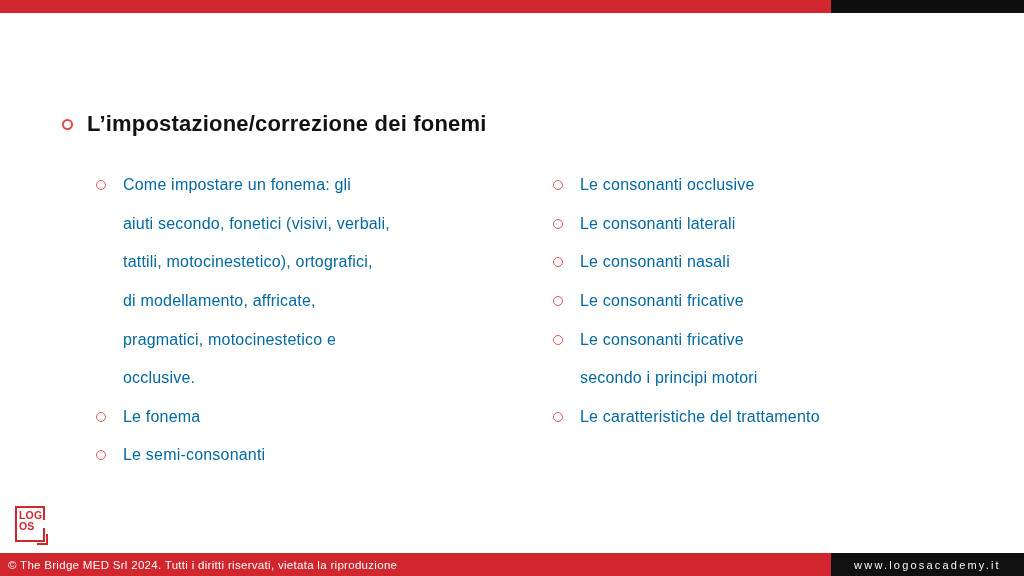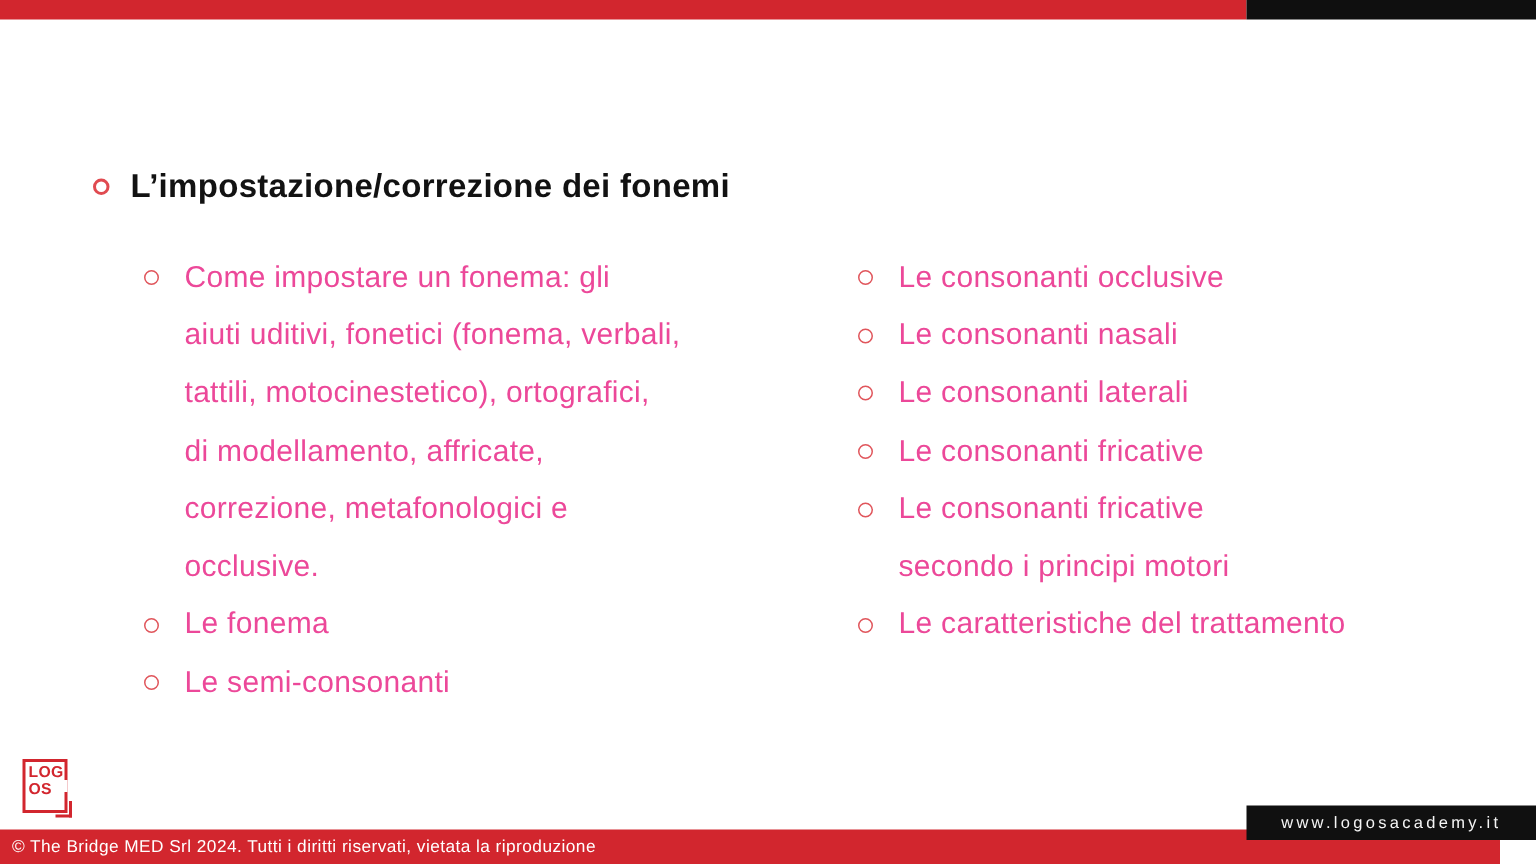--- a/index.html
+++ b/index.html
@@ -48,40 +48,40 @@
     font-size: 22px;
     font-weight: bold;
     color: #121212;
     letter-spacing: 0.2px;
     white-space: nowrap;
   }
 
   
   .col { position: absolute; top: 166px; }
   .col-left  { left: 96px;  width: 440px; }
-  .col-right { left: 572px; width: 450px; }
+  .col-right { left: 553px; width: 450px; }
 
   .row {
     position: relative;
     height: 38.6px;
     padding-left: 27px;
     display: flex;
     align-items: center;
   }
   .row .bullet {
     position: absolute;
     left: 0; top: 50%;
     transform: translateY(-50%);
     width: 10px; height: 10px;
     border: 1.7px solid #e0555b;
     border-radius: 50%;
   }
   .row .txt {
-    font-size: 20px;
-    color: #ec4899;
+    font-size: 16px;
+    color: #0369a1;
     letter-spacing: 0.2px;
     white-space: nowrap;
   }
 
   
   .logo {
     position: absolute;
     left: 15px; top: 506px;
     width: 30px; height: 36px;
     border: 2px solid #d2262e;
@@ -120,21 +120,21 @@
     padding-left: 8px;
   }
   .footer-red .copy {
     color: #ffffff;
     font-size: 11.5px;
     letter-spacing: 0.3px;
     white-space: nowrap;
   }
   .footer-black {
     position: absolute;
-    right: 0; bottom: 16px;
+    right: 0; bottom: 0;
     width: 193px; height: 23px;
     background: #101010;
     display: flex;
     align-items: center;
     justify-content: center;
   }
   .footer-black .site {
     color: #f5f5f5;
     font-size: 11px;
     letter-spacing: 2.2px;
@@ -154,30 +154,30 @@
     <span class="bullet"></span>
     <span class="l1-text">L’impostazione/correzione dei fonemi</span>
   </div>
 
   <div class="col col-left">
     <div class="row">
       <span class="bullet"></span>
       <span class="txt">Come impostare un fonema: gli</span>
     </div>
     <div class="row">
-      <span class="txt">aiuti uditivi, fonetici (fonema, verbali,</span>
+      <span class="txt">aiuti secondo, fonetici (visivi, verbali,</span>
     </div>
     <div class="row">
       <span class="txt">tattili, motocinestetico), ortografici,</span>
     </div>
     <div class="row">
       <span class="txt">di modellamento, affricate,</span>
     </div>
     <div class="row">
-      <span class="txt">correzione, metafonologici e</span>
+      <span class="txt">pragmatici, motocinestetico e</span>
     </div>
     <div class="row">
       <span class="txt">occlusive.</span>
     </div>
     <div class="row">
       <span class="bullet"></span>
       <span class="txt">Le fonema</span>
     </div>
     <div class="row">
       <span class="bullet"></span>
@@ -185,25 +185,25 @@
     </div>
   </div>
 
   <div class="col col-right">
     <div class="row">
       <span class="bullet"></span>
       <span class="txt">Le consonanti occlusive</span>
     </div>
     <div class="row">
       <span class="bullet"></span>
+      <span class="txt">Le consonanti laterali</span>
+    </div>
+    <div class="row">
+      <span class="bullet"></span>
       <span class="txt">Le consonanti nasali</span>
-    </div>
-    <div class="row">
-      <span class="bullet"></span>
-      <span class="txt">Le consonanti laterali</span>
     </div>
     <div class="row">
       <span class="bullet"></span>
       <span class="txt">Le consonanti fricative</span>
     </div>
     <div class="row">
       <span class="bullet"></span>
       <span class="txt">Le consonanti fricative</span>
     </div>
     <div class="row">

